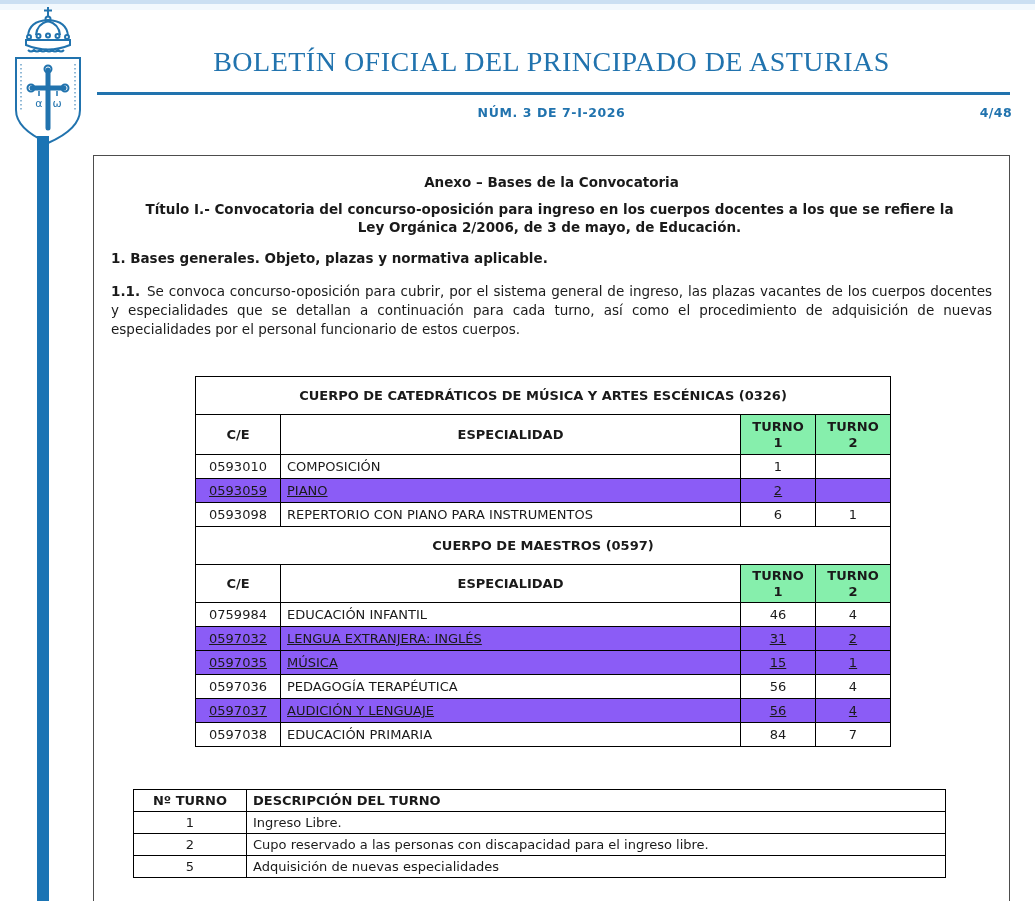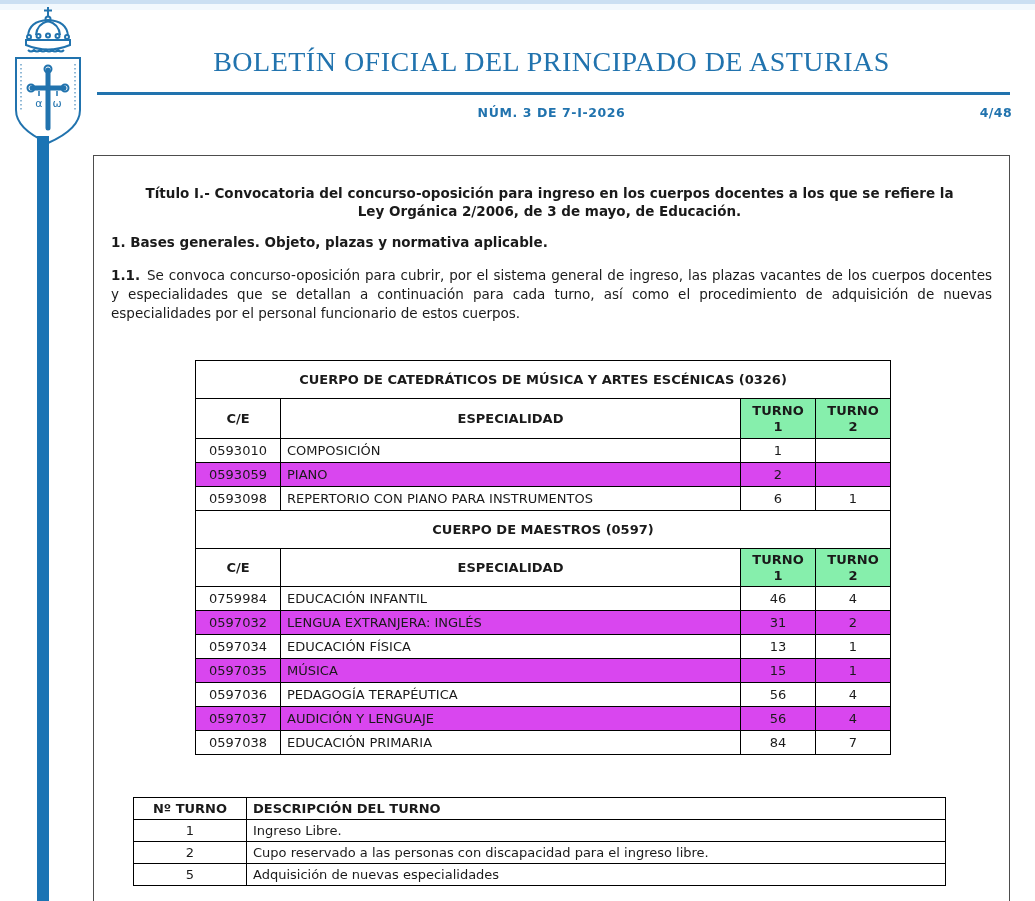--- a/index.html
+++ b/index.html
@@ -44,21 +44,21 @@
   .para b{margin-right:2px;}
 
   table{border-collapse:collapse;table-layout:fixed;color:#1a1a1a;}
   .vac{margin:37px 0 0 84px;width:695px;font-size:13px;}
   .vac td{border:1px solid #000;padding:0 6px;height:23px;line-height:23px;
           overflow:hidden;white-space:nowrap;box-sizing:border-box;}
   .vac tr.cap td{font-weight:bold;text-align:center;height:37px;line-height:37px;}
   .vac tr.cols td{font-weight:bold;text-align:center;height:40px;line-height:16px;vertical-align:middle;}
   .vac tr.cols2 td{height:38px;}
   .vac td.turno-h{background:#86efac;padding:0;}
-  .vac tr.alt td{background:#d946ef;}
+  .vac tr.alt td{background:#8b5cf6;text-decoration:underline;}
   .vac td.code{text-align:center;padding:0 2px;}
   .vac td.num{text-align:center;}
 
   .turnos{margin:42px 0 0 22px;width:812px;font-size:13px;}
   .turnos td{border:1px solid #000;padding:0 6px;height:21px;line-height:21px;
              overflow:hidden;white-space:nowrap;box-sizing:border-box;}
   .turnos tr.head td{font-weight:bold;}
   .turnos td.tnum{text-align:center;}
 </style>
 </head>
@@ -97,20 +97,21 @@
 
 <div class="masthead-title">BOLETÍN OFICIAL DEL PRINCIPADO DE ASTURIAS</div>
 <div class="masthead-rule"></div>
 <div class="masthead-issue">NÚM. 3 DE 7-I-2026</div>
 <div class="masthead-page">4/48</div>
 
 <div class="side-bar"></div>
 
 <div class="content-box">
 
+  <div class="h-anexo">Anexo – Bases de la Convocatoria</div>
   <div class="h-titulo">Título I.- Convocatoria del concurso-oposición para ingreso en los cuerpos docentes a los que se refiere la Ley Orgánica 2/2006, de 3 de mayo, de Educación.</div>
   <div class="h-section">1. Bases generales. Objeto, plazas y normativa aplicable.</div>
 
   <p class="para">
     <b>1.1.</b>
     <span>Se convoca concurso-oposición para cubrir, por el sistema general de ingreso, las plazas vacantes de los cuerpos docentes y especialidades que se detallan a continuación para cada turno, así como el procedimiento de adquisición de nuevas especialidades por el personal funcionario de estos cuerpos.</span>
   </p>
 
   <table class="vac">
     <colgroup>
@@ -174,26 +175,20 @@
         <td>EDUCACIÓN INFANTIL</td>
         <td class="num">46</td>
         <td class="num">4</td>
       </tr>
       <tr class="alt">
         <td class="code">0597032</td>
         <td>LENGUA EXTRANJERA: INGLÉS</td>
         <td class="num">31</td>
         <td class="num">2</td>
       </tr>
-      <tr>
-        <td class="code">0597034</td>
-        <td>EDUCACIÓN FÍSICA</td>
-        <td class="num">13</td>
-        <td class="num">1</td>
-      </tr>
       <tr class="alt">
         <td class="code">0597035</td>
         <td>MÚSICA</td>
         <td class="num">15</td>
         <td class="num">1</td>
       </tr>
       <tr>
         <td class="code">0597036</td>
         <td>PEDAGOGÍA TERAPÉUTICA</td>
         <td class="num">56</td>

